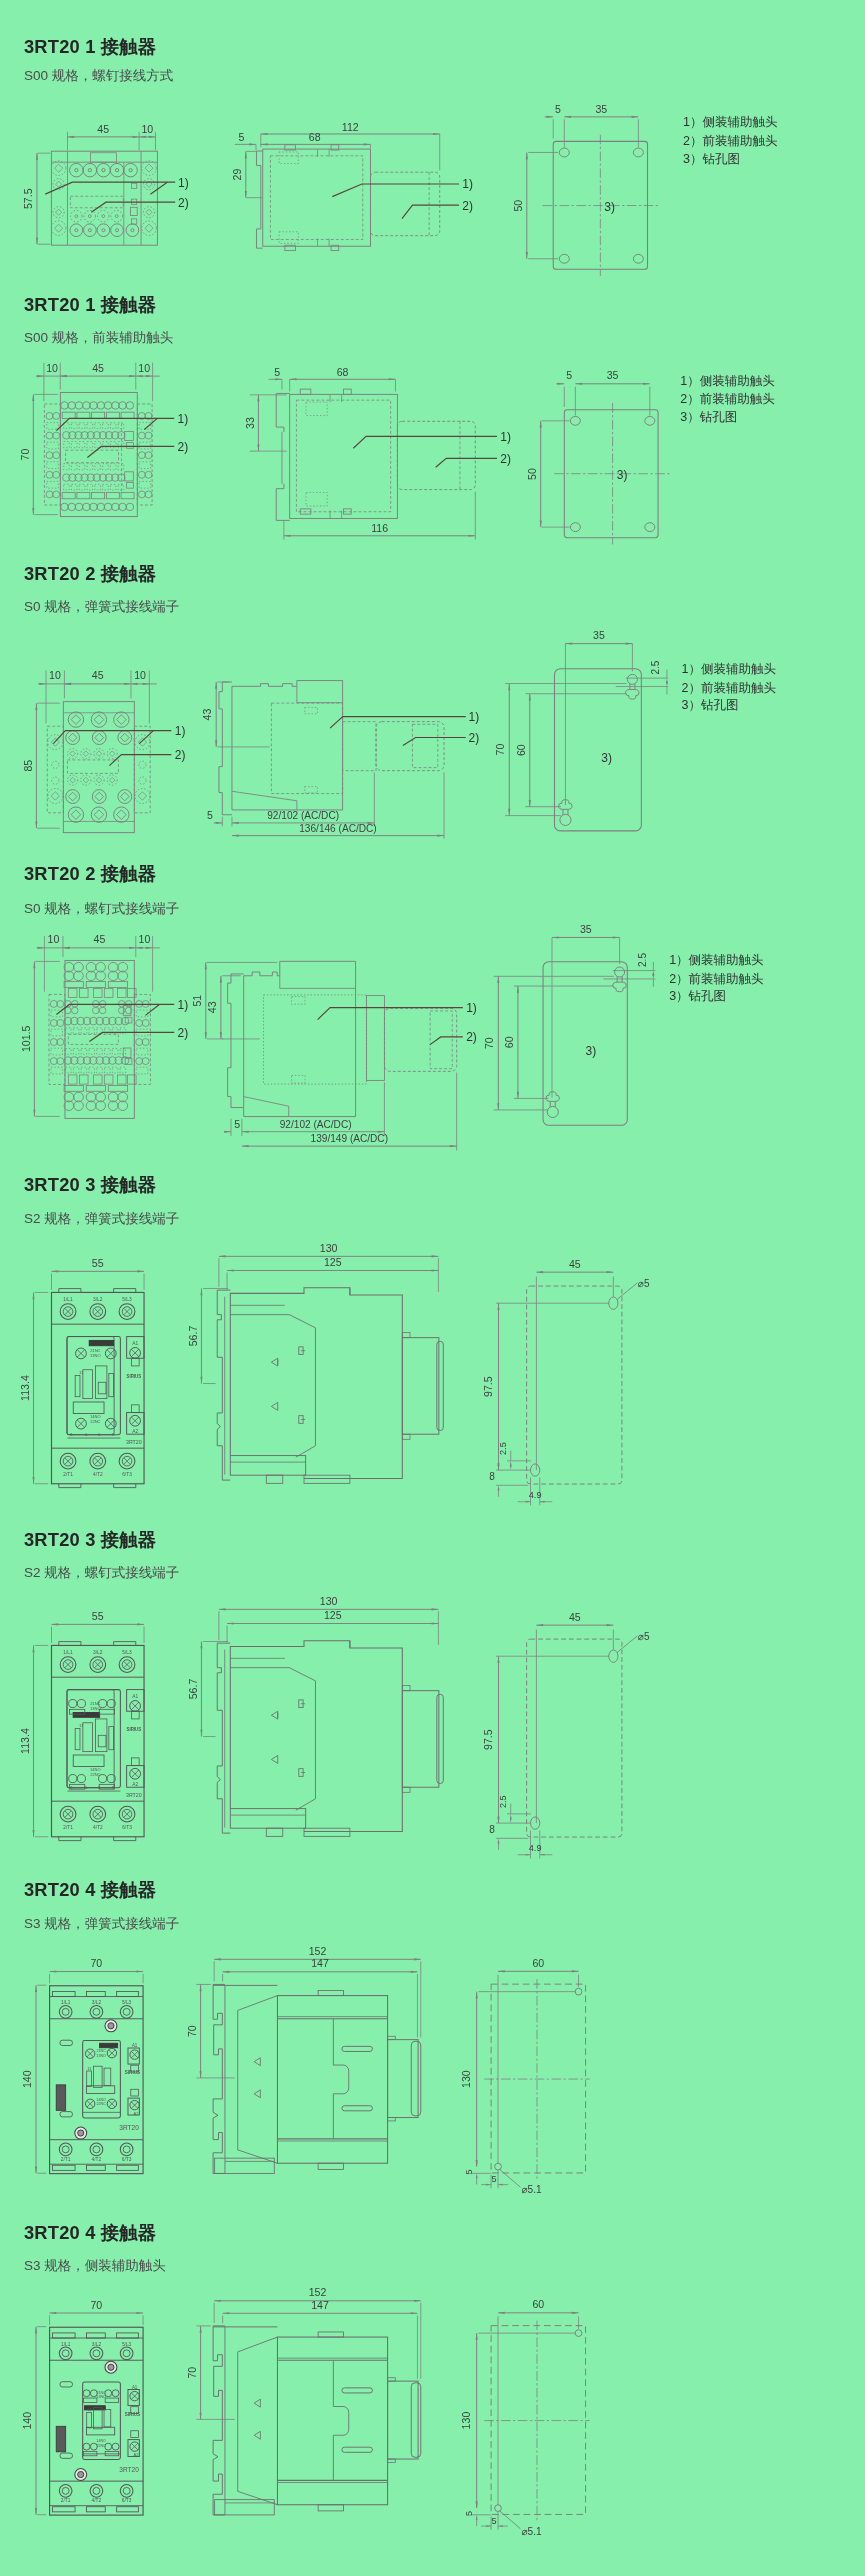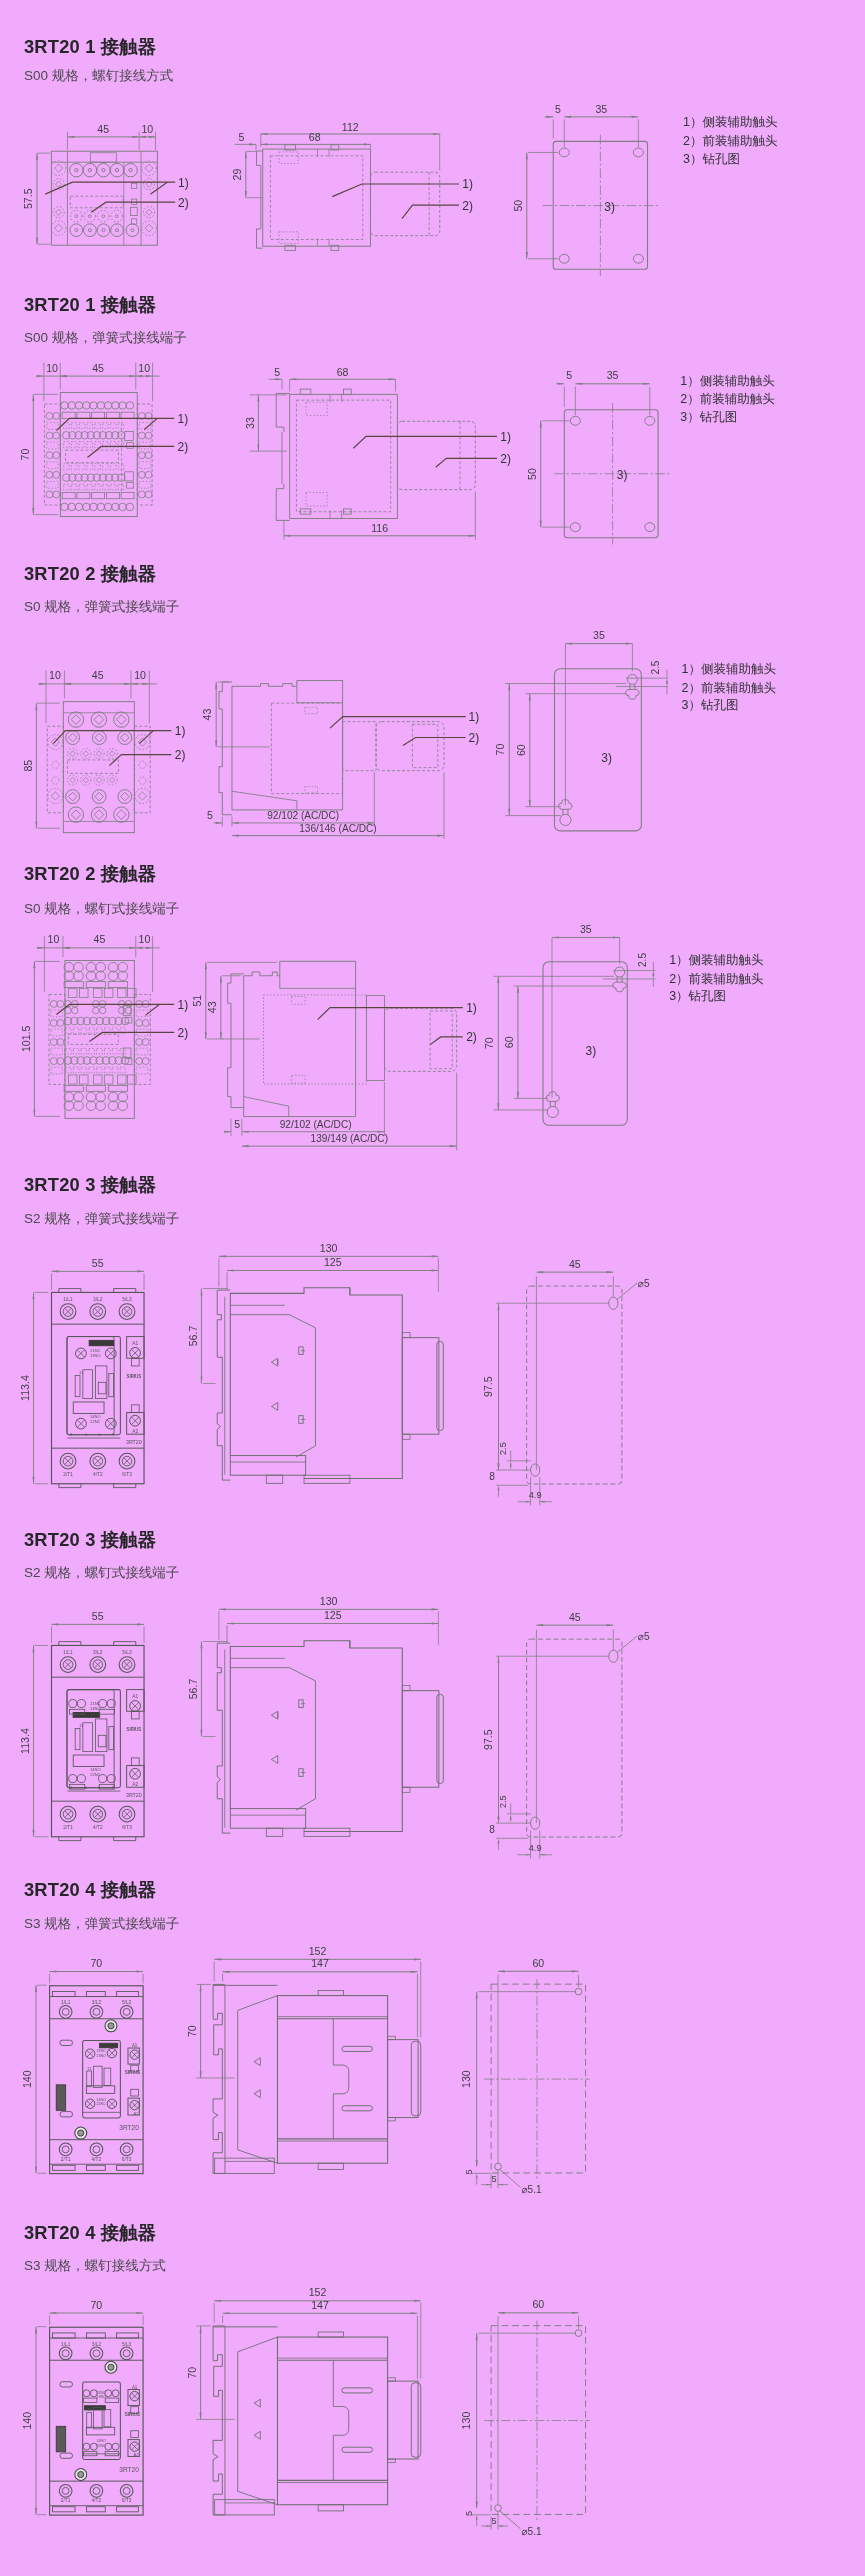--- a/index.html
+++ b/index.html
@@ -1,34 +1,34 @@
 <!DOCTYPE html>
 <html lang="zh"><head>
 <meta charset="utf-8">
 <title>3RT20 接触器尺寸图</title>
 <style>
 html,body{margin:0;padding:0;background:#ffffff;}
 body{font-family:"Liberation Sans",sans-serif;}
-#page{position:relative;width:866px;height:2576px;background:#f0abfc;overflow:hidden;}
+#page{position:relative;width:866px;height:2576px;background:#86efac;overflow:hidden;}
 .hd{position:absolute;left:24px;font-size:18.3px;font-weight:bold;color:#262626;line-height:21px;letter-spacing:0.2px;}
 .sub{position:absolute;left:24px;font-size:13.5px;color:#4a4a4a;line-height:16.4px;}
 svg{position:absolute;left:0;top:0;}
 svg text{font-family:"Liberation Sans",sans-serif;}
 </style>
 </head>
 <body>
 <div id="page">
 
 <div class="hd" style="top:36px">3RT20 1 接触器</div>
 
 <div class="sub" style="top:68px">S00 规格，螺钉接线方式</div>
 
 <div class="hd" style="top:294px">3RT20 1 接触器</div>
 
-<div class="sub" style="top:330px">S00 规格，弹簧式接线端子</div>
+<div class="sub" style="top:330px">S00 规格，前装辅助触头</div>
 
 <div class="hd" style="top:563px">3RT20 2 接触器</div>
 
 <div class="sub" style="top:599px">S0 规格，弹簧式接线端子</div>
 
 <div class="hd" style="top:863px">3RT20 2 接触器</div>
 
 <div class="sub" style="top:901px">S0 规格，螺钉式接线端子</div>
 
 <div class="hd" style="top:1174px">3RT20 3 接触器</div>
@@ -38,21 +38,21 @@
 <div class="hd" style="top:1529px">3RT20 3 接触器</div>
 
 <div class="sub" style="top:1565px">S2 规格，螺钉式接线端子</div>
 
 <div class="hd" style="top:1879px">3RT20 4 接触器</div>
 
 <div class="sub" style="top:1916px">S3 规格，弹簧式接线端子</div>
 
 <div class="hd" style="top:2222px">3RT20 4 接触器</div>
 
-<div class="sub" style="top:2258px">S3 规格，螺钉接线方式</div>
+<div class="sub" style="top:2258px">S3 规格，侧装辅助触头</div>
 
 <svg width="866" height="2576" viewBox="0 0 900 2678">
 
 <g>
         <rect x="53.3" y="157.2" width="110.2" height="97.7" stroke="#7f7f7f" stroke-width="1.0" fill="none"></rect>
         <line x1="53.3" y1="168.6" x2="163.5" y2="168.6" stroke="#7f7f7f" stroke-width="0.9"></line>
         <rect x="93.8" y="158.8" width="27.0" height="9.8" stroke="#7f7f7f" stroke-width="0.8" fill="none"></rect>
         <line x1="70.0" y1="157.2" x2="70.0" y2="254.9" stroke="#7f7f7f" stroke-width="0.9"></line>
         <line x1="146.5" y1="157.2" x2="146.5" y2="254.9" stroke="#7f7f7f" stroke-width="0.9"></line>
         <line x1="128.6" y1="168.6" x2="128.6" y2="254.9" stroke="#7f7f7f" stroke-width="0.8"></line>

